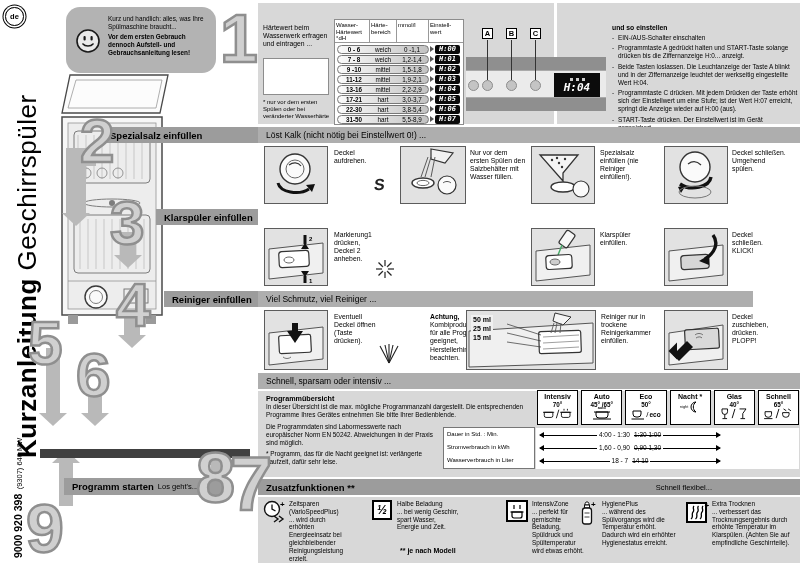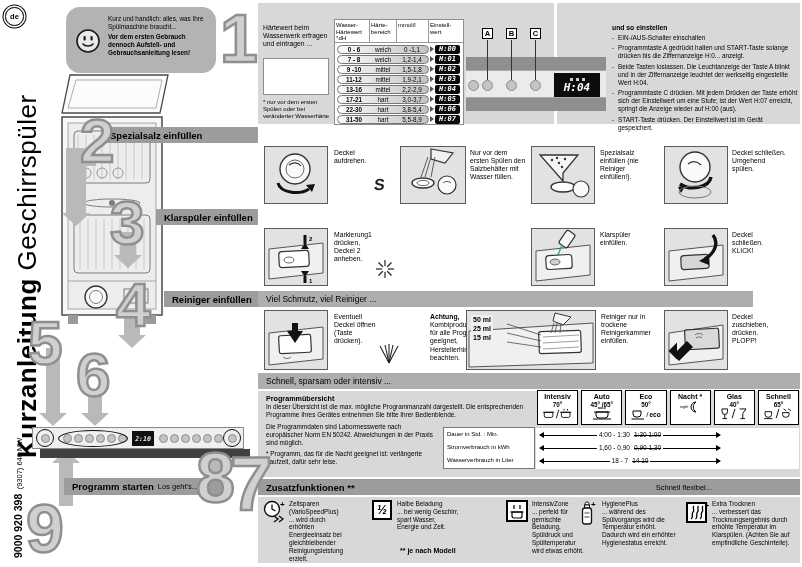--- a/index.html
+++ b/index.html
@@ -128,40 +128,20 @@
     </div>
   <div class="band" style="left:164px;top:291px;width:94px;height:16px">
       <span>Reiniger einfüllen</span>
     </div>
   <div class="band" style="left:64px;top:478px;width:162px;height:17px">
     <span>Programm starten</span>
     <span style="font-weight:normal;font-size:7.5px;margin-left:4px">Los geht's...</span>
   </div>
 
   <div class="abs" style="left:40px;top:449px;width:210px;height:9px;background:#404040;z-index:3"></div>
-  <div class="abs" style="left:32px;top:427px;width:212px;height:22px;background:#f0f0f0;border:1px solid #8a8a8a;z-index:4">
-    <div class="ring" style="left:3px;top:1px;width:18px;height:18px"></div>
-    <div class="pbtn" style="left:8px;top:6px"></div>
-    <div class="ring" style="left:25px;top:1.5px;width:70px;height:17px"></div>
-    <div class="pbtn" style="left:30px;top:6px"></div>
-    <div class="pbtn" style="left:41px;top:6px"></div>
-    <div class="pbtn" style="left:52px;top:6px"></div>
-    <div class="pbtn" style="left:63px;top:6px"></div>
-    <div class="pbtn" style="left:74px;top:6px"></div>
-    <div class="pbtn" style="left:85px;top:6px"></div>
-    <div class="abs" style="left:99px;top:3px;width:22px;height:15px;background:#101010;color:#efefef;display:flex;align-items:center;justify-content:center;font-family:'DejaVu Sans Mono',monospace;font-style:italic;font-weight:bold;font-size:6.5px">2:10</div>
-    <div class="pbtn" style="left:126px;top:6px"></div>
-    <div class="pbtn" style="left:137px;top:6px"></div>
-    <div class="pbtn" style="left:148px;top:6px"></div>
-    <div class="pbtn" style="left:159px;top:6px"></div>
-    <div class="pbtn" style="left:170px;top:6px"></div>
-    <div class="pbtn" style="left:181px;top:6px"></div>
-    <div class="ring" style="left:190px;top:1px;width:18px;height:18px"></div>
-    <div class="pbtn" style="left:195px;top:6px"></div>
-  </div>
 
   <div class="panelbg" style="left:258px;top:3px;width:296px;height:121px"></div>
   <div class="panelbg" style="left:557px;top:3px;width:243px;height:121px"></div>
   <div class="caption" style="left:263px;top:24px;width:66px">Härtewert beim Wasserwerk erfragen und eintragen ...</div>
   <div class="abs" style="left:263px;top:58px;width:66px;height:37px;background:#fff;border:1px solid #8d8d8d"></div>
   <div class="abs" style="left:263px;top:99px;width:70px;font-size:6px;line-height:1.2">* nur vor dem ersten Spülen oder bei veränderter Wasserhärte</div>
 
   <div class="abs" style="left:334px;top:19px;width:130px;height:106px;background:#fff;border:1px solid #8d8d8d">
     <div style="display:flex;border-bottom:1px solid #999;height:23px">
       <div class="hhead" style="width:35px">Wasser-Härtewert °dH</div>
@@ -287,20 +267,23 @@
     <div class="bullet">
         <span class="dash">-</span>
         <span>Programmtaste C drücken. Mit jedem Drücken der Taste erhöht sich der Einstellwert um eine Stufe; ist der Wert H:07 erreicht, springt die Anzeige wieder auf H:00 (aus).</span>
       </div>
     <div class="bullet">
         <span class="dash">-</span>
         <span>START-Taste drücken. Der Einstellwert ist im Gerät gespeichert.</span>
       </div>
   </div>
 
+  <div class="bandl" style="left:258px;top:127px;width:542px;height:16px">
+      <span>Löst Kalk (nicht nötig bei Einstellwert 0!) ...</span>
+    </div>
   <div class="imgbox" style="left:264px;top:146px;width:64px;height:58px">
     <svg width="62" height="56" viewBox="0 0 62 56">
         <circle cx="30" cy="22" r="15" fill="#fafafa" stroke="#333" stroke-width="1.4"></circle>
         <circle cx="30" cy="22" r="9" fill="none" stroke="#666" stroke-width="1"></circle>
         <path d="M24 18c4-3 9-3 12 1" fill="none" stroke="#333" stroke-width="1.2"></path>
         <path d="M13 36a18 11 0 0031 6" fill="none" stroke="#111" stroke-width="3"></path>
         <polygon points="47,45 41,38 50,37" fill="#111"></polygon>
       </svg>
   </div>
   <div class="caption" style="left:334px;top:149px;width:40px">Deckel aufdrehen.</div>

